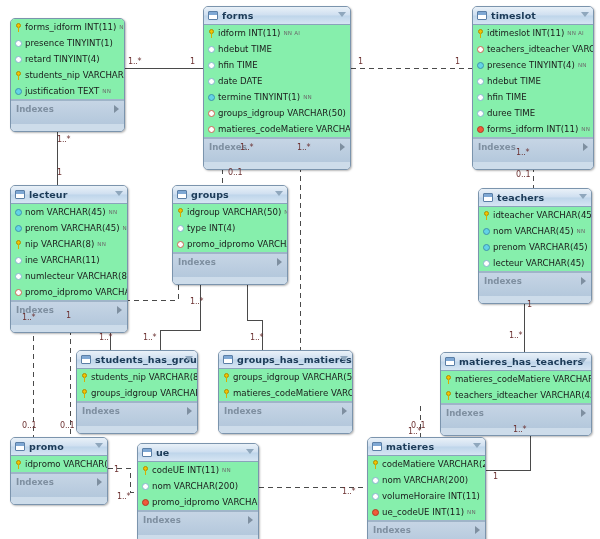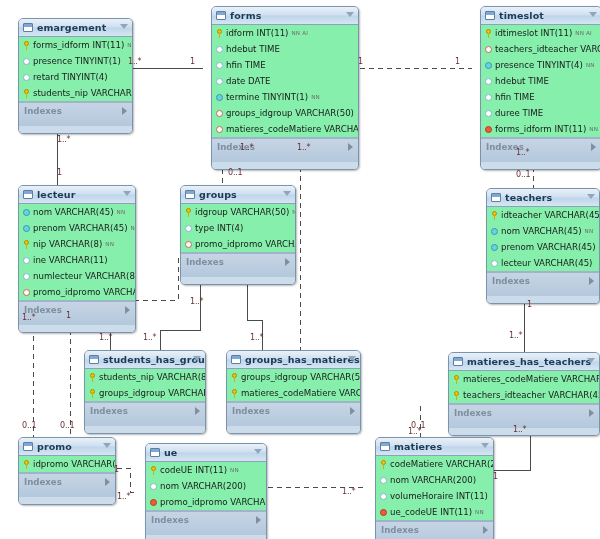--- a/index.html
+++ b/index.html
@@ -14,21 +14,20 @@
 
   
   .tbl{
     position:absolute;
     box-sizing:border-box;
     border:1px solid #7b94ad;
     border-radius:5px;
     background:#dfe8f2;
     box-shadow:1px 1px 2px rgba(0,0,0,.28);
     overflow:hidden;
-    margin-left:8px;
   }
   .tbl .hdr{
     height:17px;
     display:flex;align-items:center;
     padding:0 4px;
     background:linear-gradient(to bottom,#e9f1f8 0%,#cfdff0 48%,#bed5ea 52%,#d6e5f3 100%);
     border-bottom:1px solid #8aa3bb;
     position:relative;
   }
   .tbl .hdr .tico{
@@ -126,42 +125,42 @@
       <path d="M420,406 L420,437" stroke-dasharray="5,4"></path>
 
       <path d="M486,470 L530,470 L530,408"></path>
 
       <path d="M10,300 L10,300"></path>
     </g>
   </svg>
 
   <div id="tables-layer">
       <div class="tbl" style="left: 10px; top: 18px; width: 115px;">
-        <div class="hdr">
-          <span class="tico"></span>
-          <span class="tname">emargement</span>
-          <span class="caret"></span>
-        </div>
         <div class="body">
           <div class="fld">
             <span class="k pk"></span>
             <span class="txt">forms_idform INT(11)</span>
             <span class="flag">NN</span>
           </div>
           <div class="fld">
             <span class="k col"></span>
             <span class="txt">presence TINYINT(1)</span>
           </div>
           <div class="fld">
             <span class="k col"></span>
             <span class="txt">retard TINYINT(4)</span>
           </div>
           <div class="fld">
             <span class="k pk"></span>
             <span class="txt">students_nip VARCHAR(8)</span>
+          </div>
+          <div class="fld">
+            <span class="k colnn"></span>
+            <span class="txt">justification TEXT</span>
+            <span class="flag">NN</span>
           </div>
         </div>
         <div class="idx">
           <span class="lbl">Indexes</span>
           <span class="arw"></span>
         </div>
         <div class="foot"></div>
       </div>
       <div class="tbl" style="left: 203px; top: 6px; width: 148px;">
         <div class="hdr">

